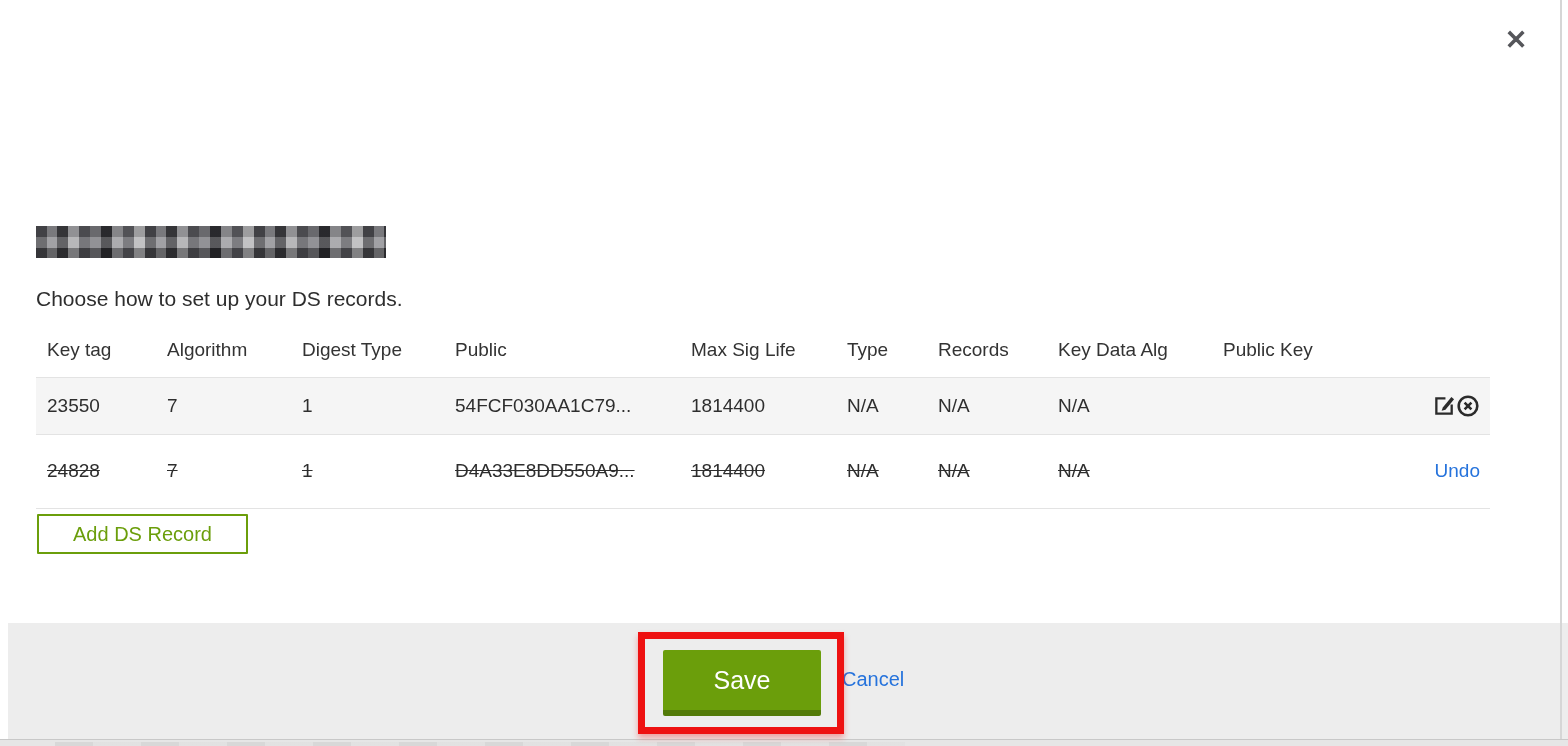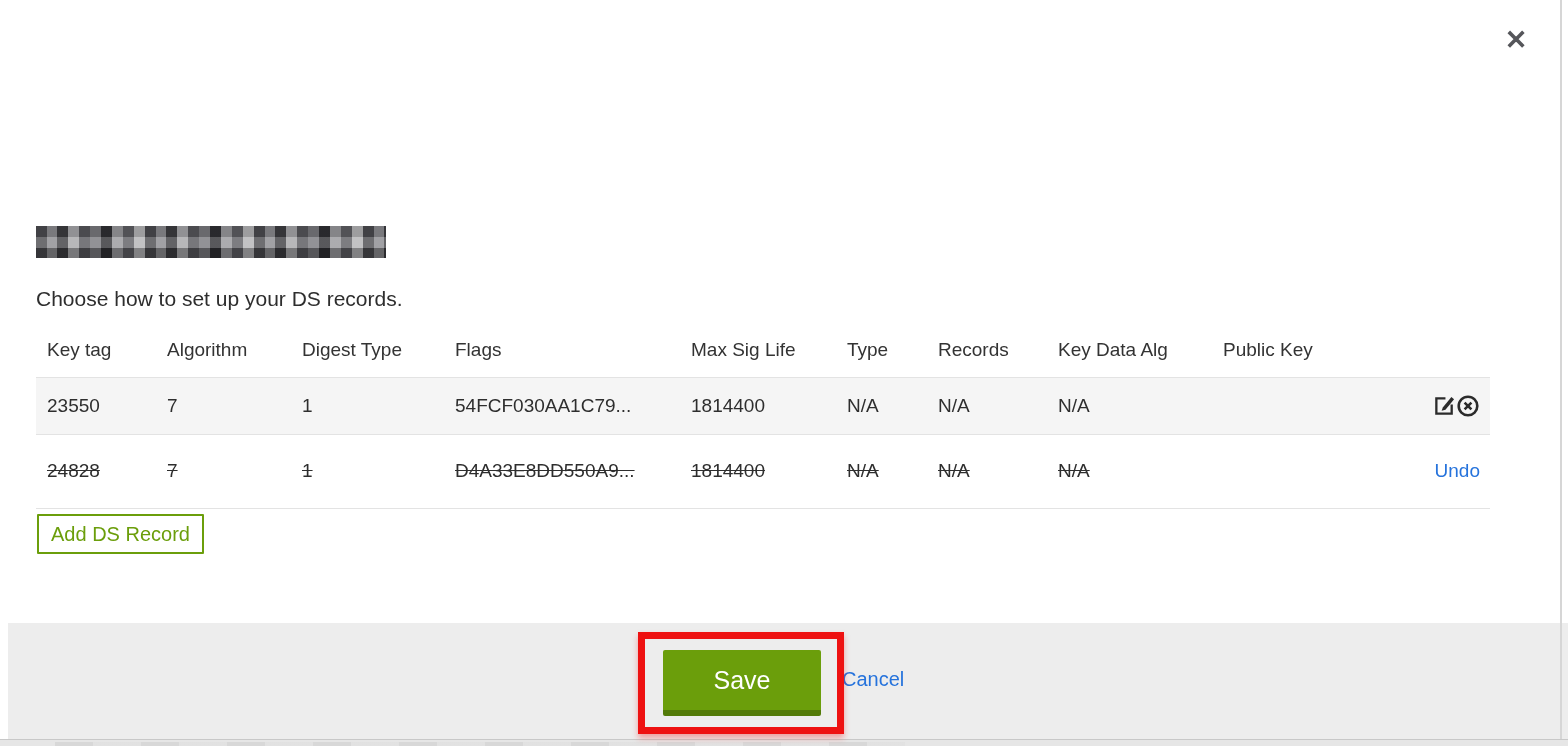--- a/index.html
+++ b/index.html
@@ -73,21 +73,21 @@
     background: none; border: none; padding: 0; cursor: pointer;
     vertical-align: middle; line-height: 0;
   }
   .undo-link {
     color: #2673dc; text-decoration: none; font-size: 19px; cursor: pointer;
   }
 
   
   .add-btn {
     position: absolute; left: 37px; top: 514px;
-    height: 40px; padding: 0 12px;
+    height: 40px; padding: 0 34px;
     background: #ffffff; border: 2px solid #6b9e0b; border-radius: 1px;
     color: #6b9e0b; font-size: 20px; cursor: pointer;
     font-family: "Liberation Sans", sans-serif;
   }
 
   
   .footer {
     position: absolute; left: 8px; top: 623px; width: 1568px; height: 117px;
     background: #ededed;
   }
@@ -155,21 +155,21 @@
       <col style="width:120px">
         <col style="width:165px">
         <col style="width:112px">
       <col>
     </colgroup>
     <thead>
       <tr>
         <th>Key tag</th>
         <th>Algorithm</th>
         <th>Digest Type</th>
-        <th>Flags</th>
+        <th>Public</th>
         <th>Max Sig Life</th>
         <th>Type</th>
         <th>Records</th>
         <th>Key Data Alg</th>
         <th>Public Key</th>
         <th></th>
       </tr>
     </thead>
     <tbody>
       <tr class="row-active">

